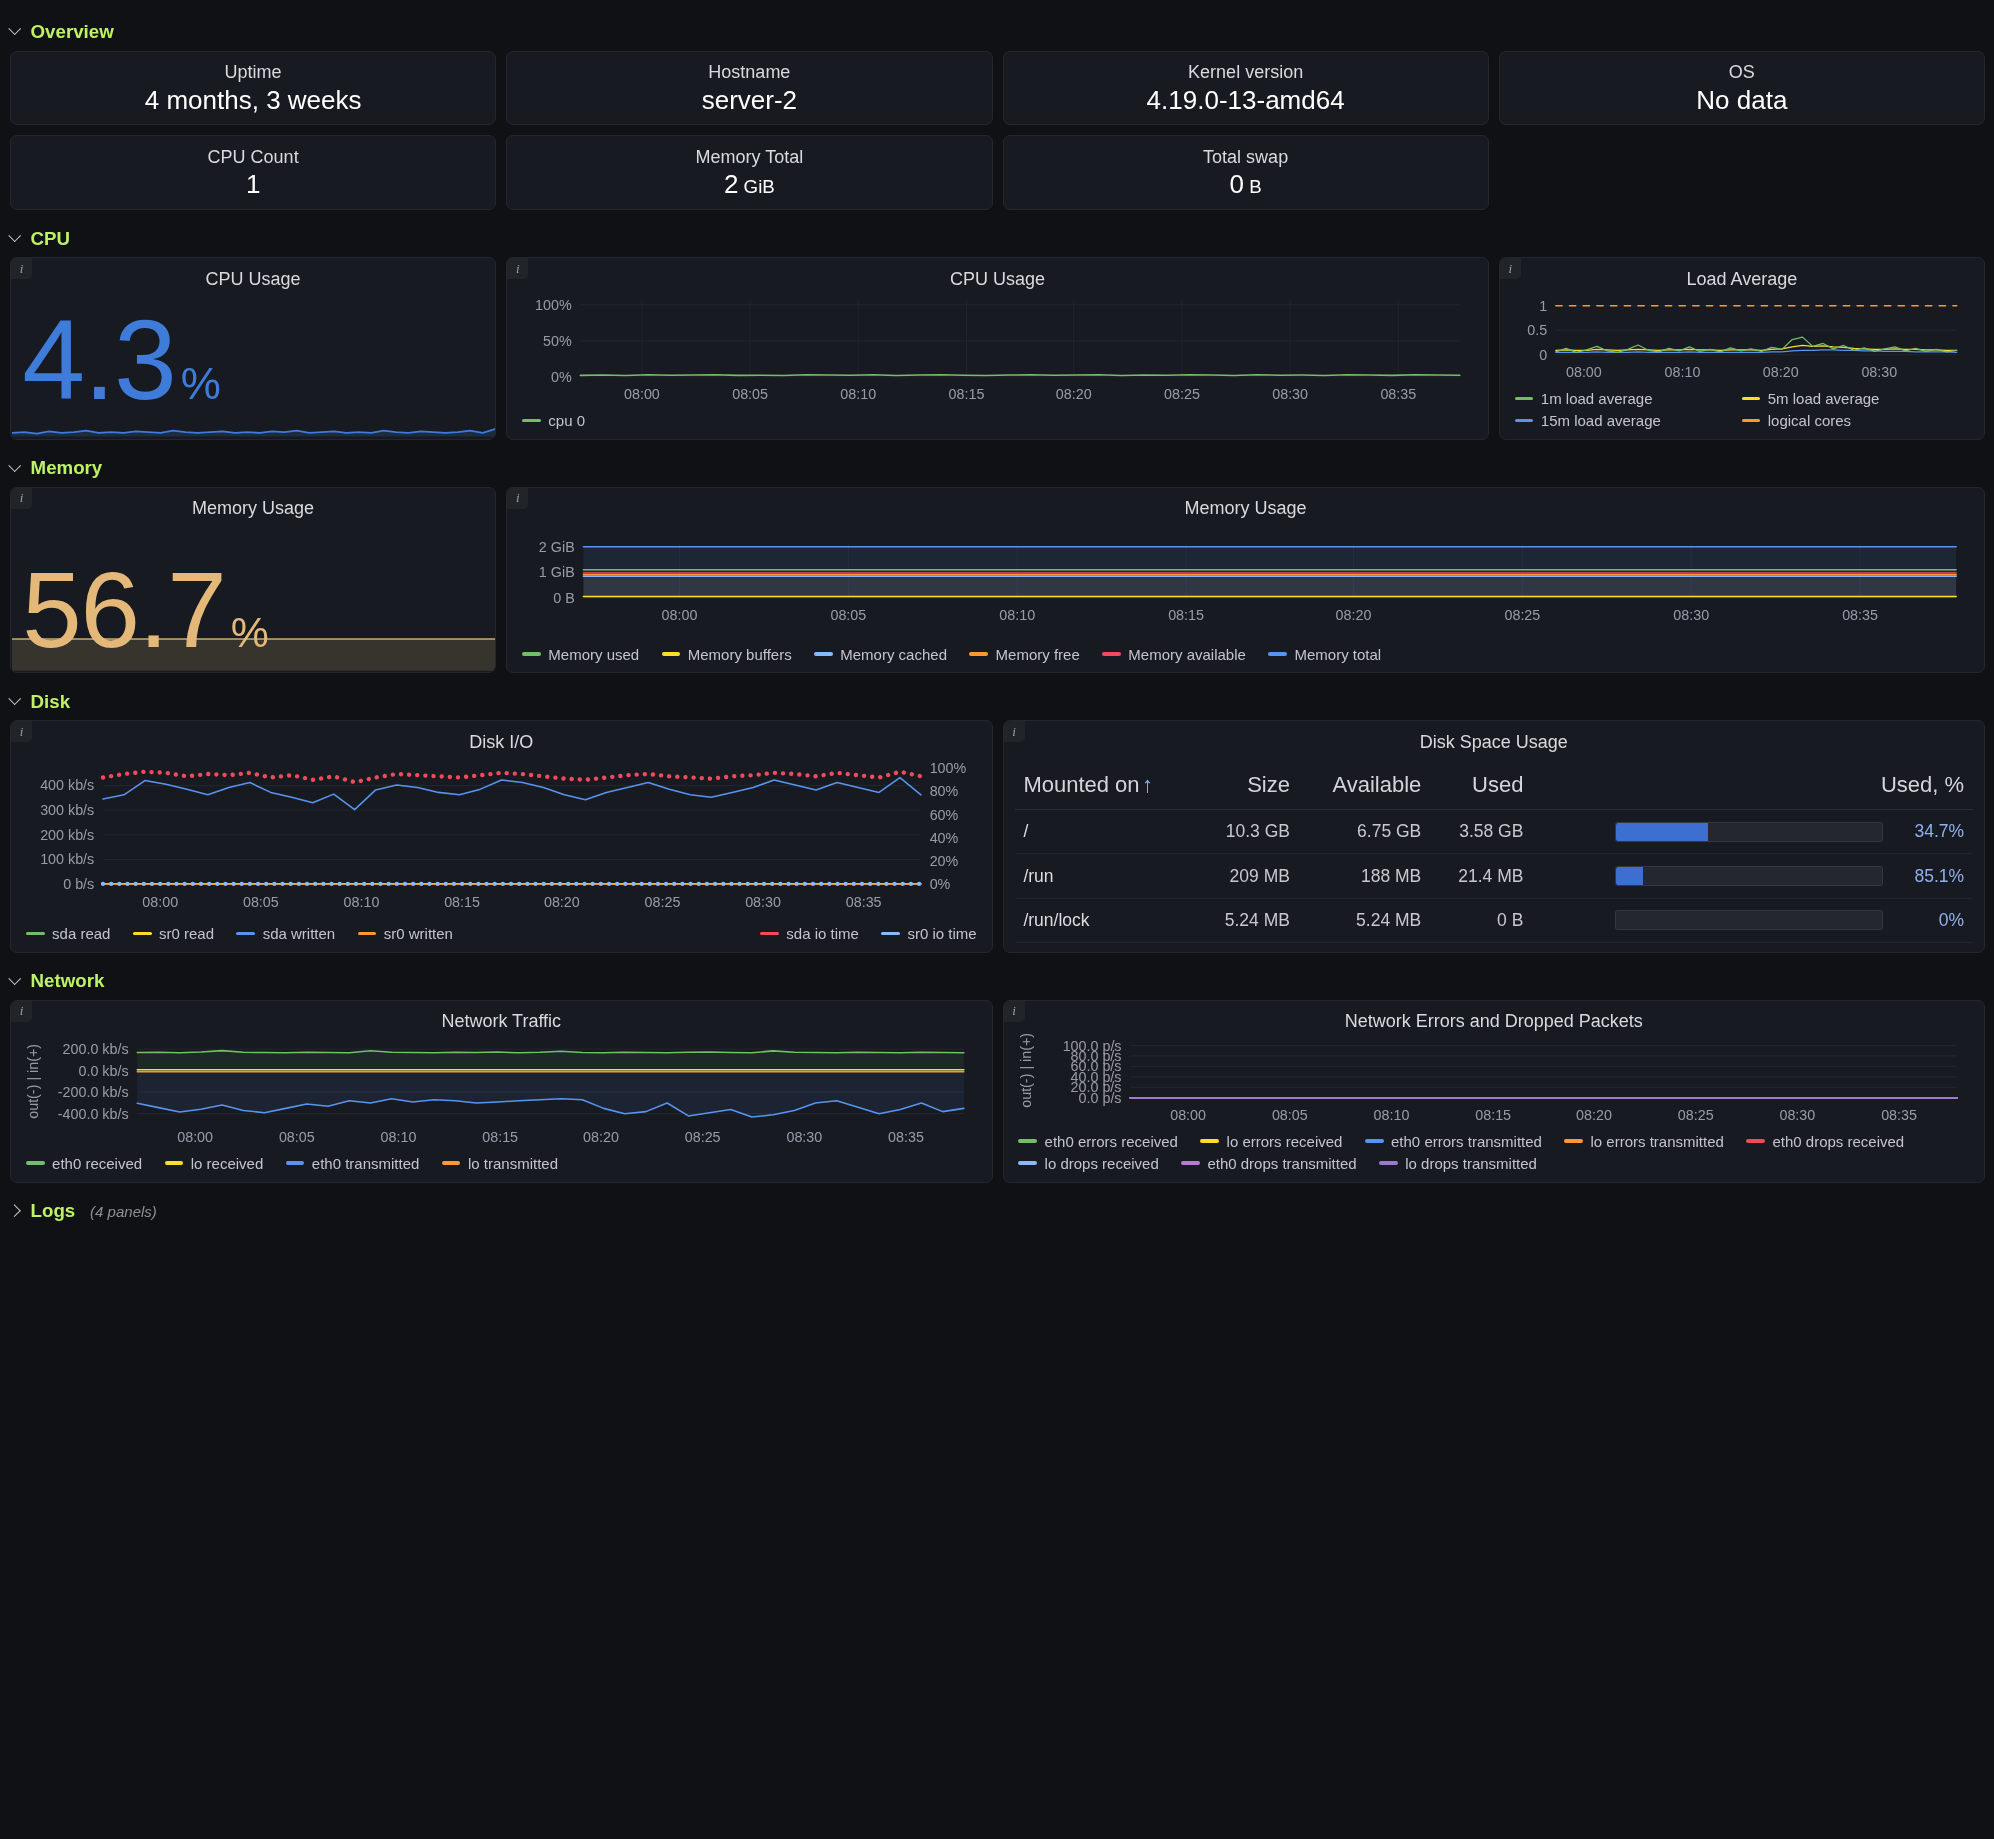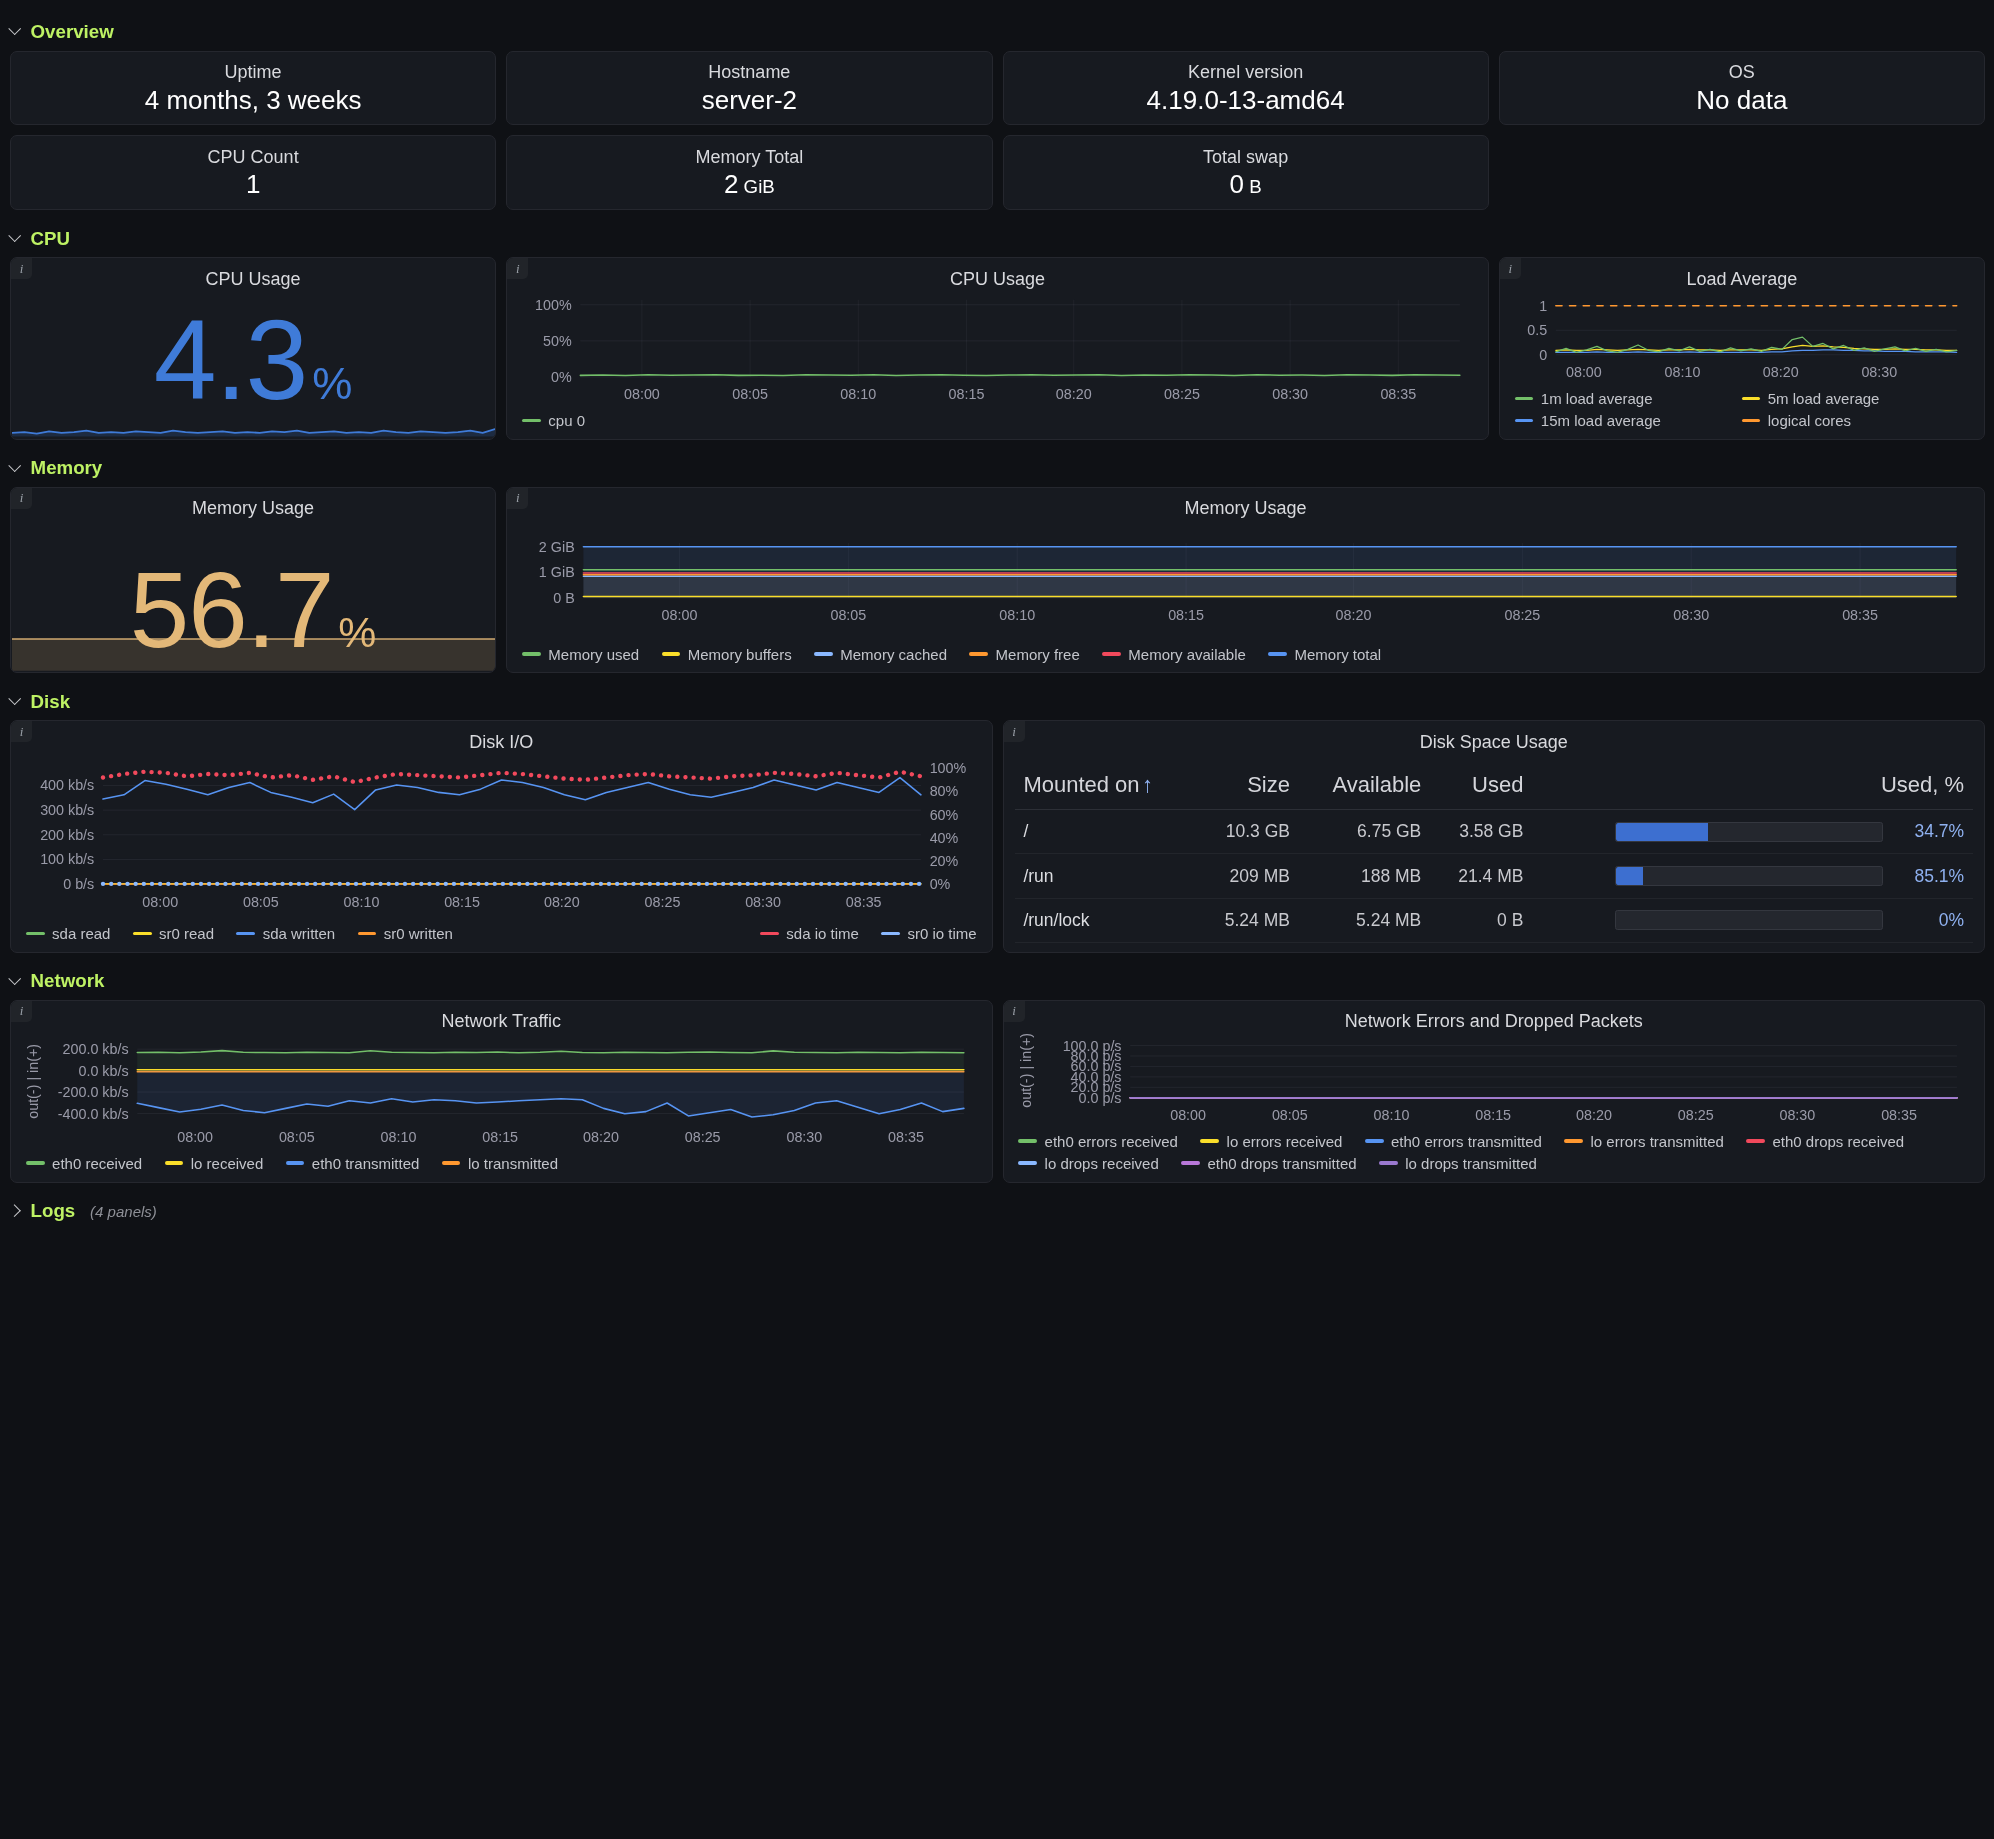--- a/index.html
+++ b/index.html
@@ -13,21 +13,21 @@
 .chev.right{transform:rotate(-45deg) translate(0,0)}
 .grid{display:grid;grid-template-columns:repeat(24,1fr);gap:10px;margin-bottom:10px}
 .span6{grid-column:span 6}.span12{grid-column:span 12}.span18{grid-column:span 18}
 .h-stat{height:90px}.h-cpu{height:274px}.h-mem{height:287px}.h-disk{height:374px}.h-net{height:387px}
 .panel{position:relative;background:#171a20;border:0.6px solid #25272e;border-radius:7px;overflow:hidden;display:flex;flex-direction:column;padding:8.7px 11.2px;height:100%}
 .panel-title{text-align:center;font-size:18px;font-weight:500;color:#d9dade;line-height:1.35;flex:0 0 auto;cursor:pointer}
 .corner-info{position:absolute;top:0;left:0;width:21px;height:21px;background:#212429;border-bottom-right-radius:5px;display:flex;align-items:center;justify-content:center;color:#9aa0a8;font-size:13px;font-style:italic;font-family:"Liberation Serif",serif;cursor:pointer;z-index:3}
 .stat-value-sm{flex:1;display:flex;align-items:center;justify-content:center}
 .sv-inner{font-size:26px;font-weight:500;color:#ffffff;white-space:nowrap}
 .sv-inner .unit{font-size:0.72em}
-.big-value{flex:1;display:flex;align-items:center;justify-content:center;z-index:2}
+.big-value{flex:1;display:flex;align-items:center;justify-content:flex-start;z-index:2}
 .bv-inner{font-weight:500;line-height:1;letter-spacing:-1.2px;white-space:nowrap}
 .bv-cpu{font-size:113px}
 .bv-mem{font-size:107px}
 .big-unit{font-size:0.4em;letter-spacing:0;margin-left:5px}
 .spark{position:absolute;left:0.6px;bottom:0.6px;width:calc(100% - 1.2px);height:34px;display:block}
 .spark.tall{height:55px}
 .chart-area{flex:1 1 auto;min-height:0}
 .chart-area svg{width:100%;height:100%;display:block}
 svg .tick{fill:rgba(204,204,220,0.72);font-size:23px;font-family:"Liberation Sans",sans-serif}
 .legend{display:flex;flex-wrap:wrap;align-items:center;column-gap:22.4px;row-gap:5px;padding:5px 3.7px 1.2px;flex:0 0 auto}

